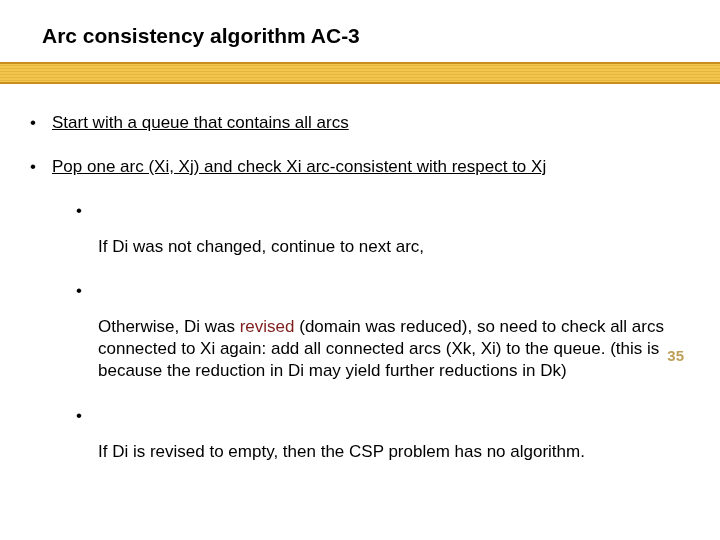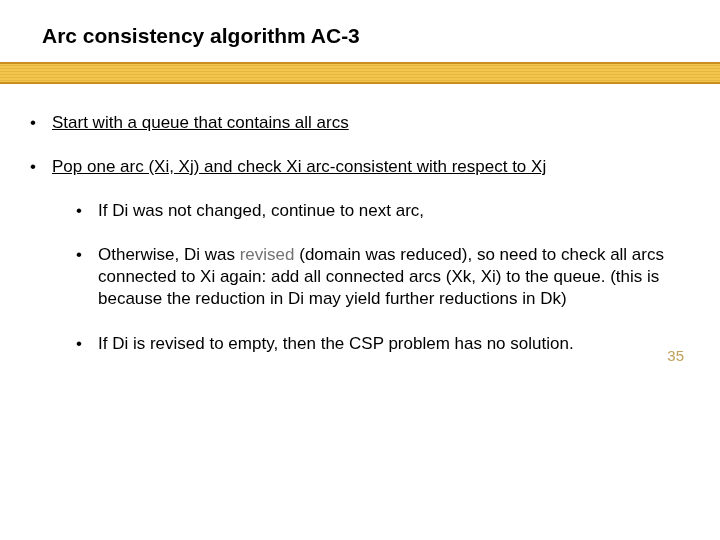--- a/index.html
+++ b/index.html
@@ -100,31 +100,33 @@
     margin-left: 48px;
   }
   .b2 .dot {
     width: 22px;
     flex-shrink: 0;
     text-align: left;
   }
   .b2 .txt {
     flex: 1;
     padding-right: 10px;
+    margin-top: 36px;
   }
   .revised {
-    color: #737373;
+    color: #7f1d1d;
     text-align: center;
   }
   .pagenum {
     position: absolute;
     right: 36px;
     bottom: 24px;
     font-size: 15px;
     color: #bfa05a;
+    font-weight: bold;
   }
 </style>
 </head>
 <body>
 
 <div class="slide">
 
   <div class="title">Arc consistency algorithm AC-3</div>
 
   <div class="stripe">
@@ -153,21 +155,21 @@
         <div class="txt">If Di was not changed, continue to next arc,</div>
       </div>
 
       <div class="b2">
         <div class="dot">•</div>
         <div class="txt"><span>Otherwise, Di was </span><span class="revised">revised</span><span> (domain was reduced), so need to check all arcs connected to Xi again: add all connected arcs (Xk, Xi) to the queue. (this is because the reduction in Di may yield further reductions in Dk)</span></div>
       </div>
 
       <div class="b2">
         <div class="dot">•</div>
-        <div class="txt">If Di is revised to empty, then the CSP problem has no solution.</div>
+        <div class="txt">If Di is revised to empty, then the CSP problem has no algorithm.</div>
       </div>
 
     </div>
 
   </div>
 
   <div class="pagenum">35</div>
 
 </div>
 

